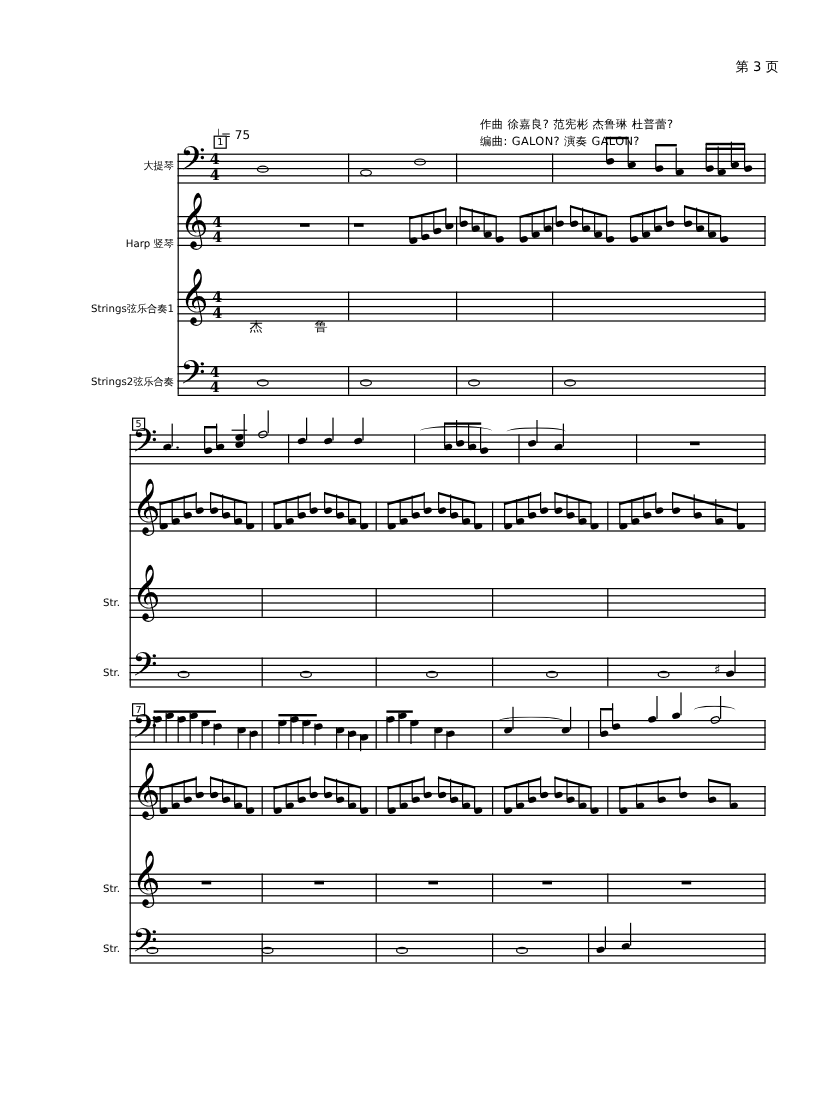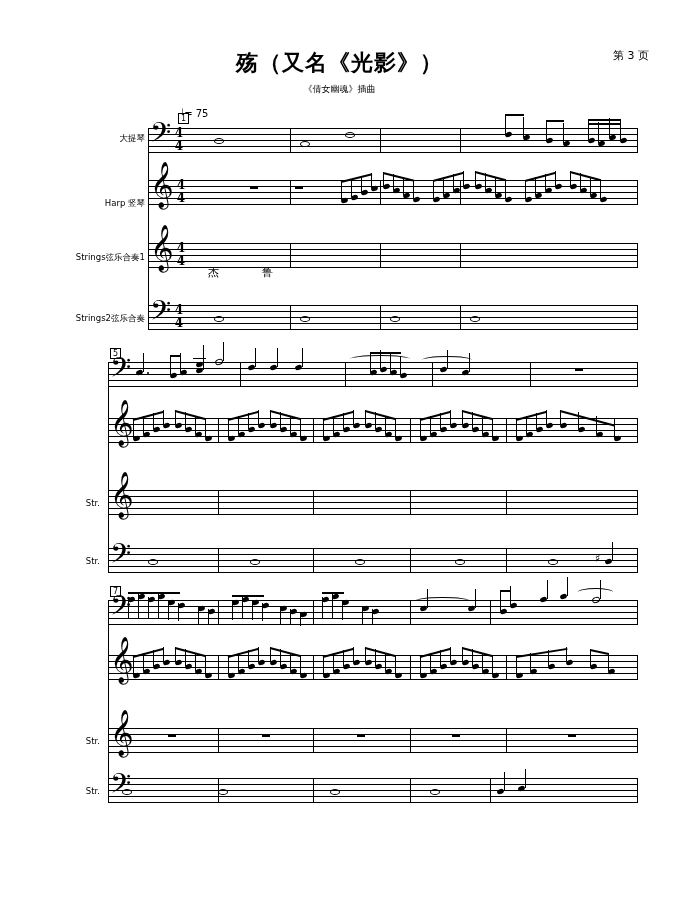--- a/index.html
+++ b/index.html
@@ -235,22 +235,24 @@
     vertical-align: -2px;
     font-weight: bold;
   }
 </style>
 </head>
 <body>
 
 <div class="page">
 
   <div class="page-number">第 3 页</div>
-  <div class="title">殇（又名《光影》）</div>
-  <div class="subtitle">《倩女幽魂》插曲</div>
+  <div class="credits">
+    <div>作曲  徐嘉良?      范宪彬     杰鲁琳    杜普蕾?</div>
+    <div>编曲: GALON?      演奏  GALON?</div>
+  </div>
 
   <div class="tempo">
     <span class="note-q">♩</span><span>= 75</span>
   </div>
 
   <div class="measure-num" style="left:178px; top:113px;">1</div>
 
   <div class="inst-label" style="left:70px; top:133px; width:75px;">大提琴</div>
   <div class="staff" style="left:148px; top:128px; width:490px; height:24px;">
     <div class="line" style="top:0px;"></div>

